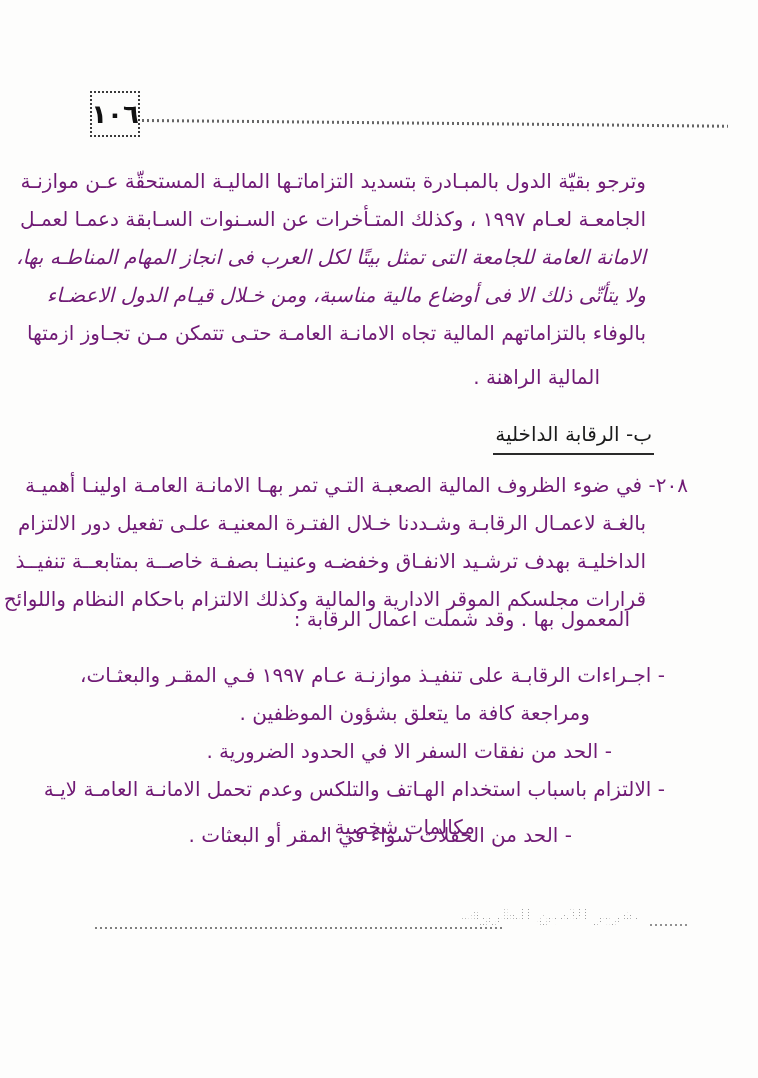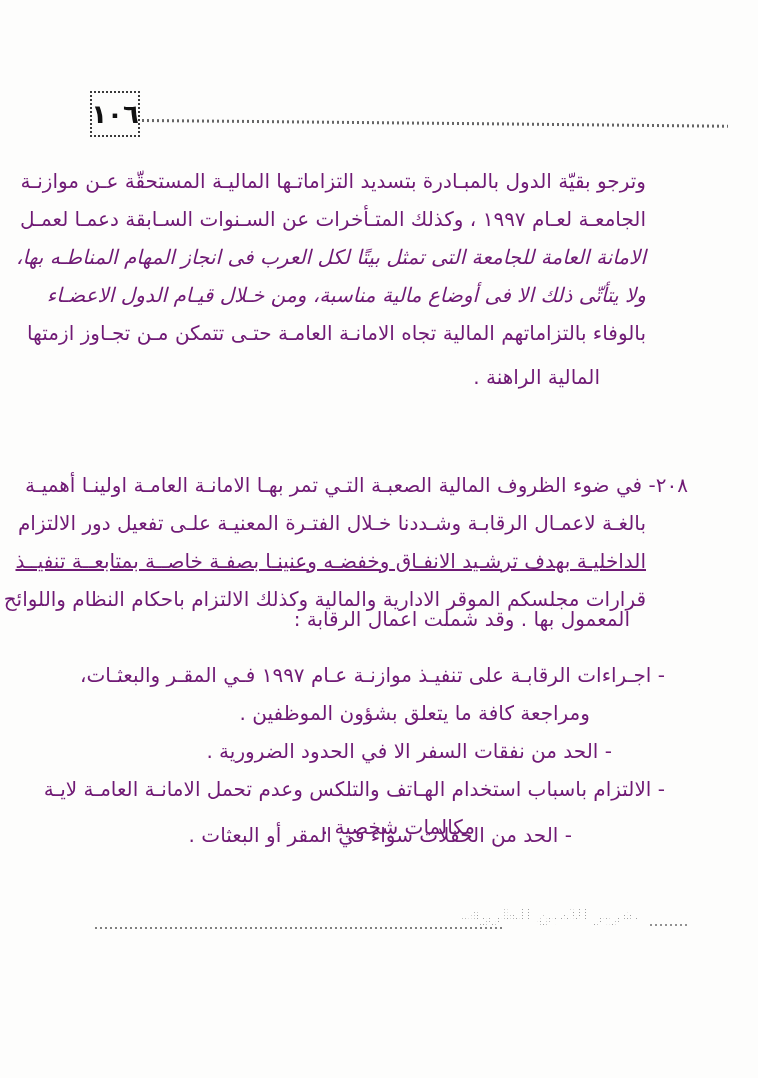--- a/index.html
+++ b/index.html
@@ -74,25 +74,26 @@
 
   <div>
     <div class="tl just" style="top:166px;right:112px;width:566px;">وترجو بقيّة  الدول بالمبـادرة بتسديد التزاماتـها الماليـة المستحقّة عـن موازنـة</div>
     <div class="tl just" style="top:204px;right:112px;width:566px;">الجامعـة لعـام ١٩٩٧ ، وكذلك المتـأخرات عن السـنوات السـابقة دعمـا لعمـل</div>
     <div class="tl just" style="top:242px;right:112px;width:566px;font-style:italic;">الامانة العامة للجامعة التى تمثل بيتًا لكل العرب فى انجاز المهام المناطـه بها،</div>
     <div class="tl just" style="top:280px;right:112px;width:566px;font-style:italic;">ولا يتأتّى ذلك الا فى أوضاع مالية مناسبة،  ومن خـلال قيـام الدول الاعضـاء</div>
     <div class="tl just" style="top:318px;right:112px;width:566px;">بالوفاء بالتزاماتهم المالية تجاه  الامانـة العامـة حتـى تتمكن مـن تجـاوز ازمتها</div>
     <div class="tl rt" style="top:356px;right:158px;margin-top:6px;">المالية الراهنة .</div>
   </div>
 
+  <div class="heading">ب- الرقابة الداخلية</div>
 
   <div>
     <div class="tl just" style="top:470px;right:70px;width:608px;">٢٠٨- في ضوء الظروف المالية الصعبـة التـي تمر بهـا الامانـة العامـة اولينـا أهميـة</div>
     <div class="tl just" style="top:508px;right:112px;width:566px;">بالغـة لاعمـال الرقابـة وشـددنا خـلال الفتـرة المعنيـة علـى تفعيل دور الالتزام</div>
-    <div class="tl just" style="top:546px;right:112px;width:566px;text-decoration:underline;">الداخليـة بهدف ترشـيد الانفـاق وخفضـه وعنينـا بصفـة خاصــة بمتابعــة تنفيــذ</div>
+    <div class="tl just" style="top:546px;right:112px;width:566px;">الداخليـة بهدف ترشـيد الانفـاق وخفضـه وعنينـا بصفـة خاصــة بمتابعــة تنفيــذ</div>
     <div class="tl just" style="top:584px;right:112px;width:566px;">قرارات مجلسكم الموقر الادارية والمالية وكذلك الالتزام باحكام النظام واللوائح</div>
     <div class="tl rt" style="top:604px;right:128px;">المعمول بها . وقد شملت اعمال الرقابة :</div>
   </div>
 
   <div>
     <div class="tl just" style="top:660px;right:93px;width:585px;">- اجـراءات الرقابـة على تنفيـذ موازنـة عـام ١٩٩٧ فـي المقـر والبعثـات،</div>
     <div class="tl rt" style="top:698px;right:168px;">ومراجعة كافة ما يتعلق بشؤون الموظفين .</div>
     <div class="tl rt" style="top:736px;right:146px;">- الحد من نفقات السفر الا في الحدود الضرورية .</div>
     <div class="tl just" style="top:774px;right:93px;width:585px;">- الالتزام باسباب استخدام الهـاتف والتلكس وعدم تحمل الامانـة العامـة لايـة</div>
     <div class="tl rt" style="top:812px;right:283px;">مكالمات شخصية .</div>

